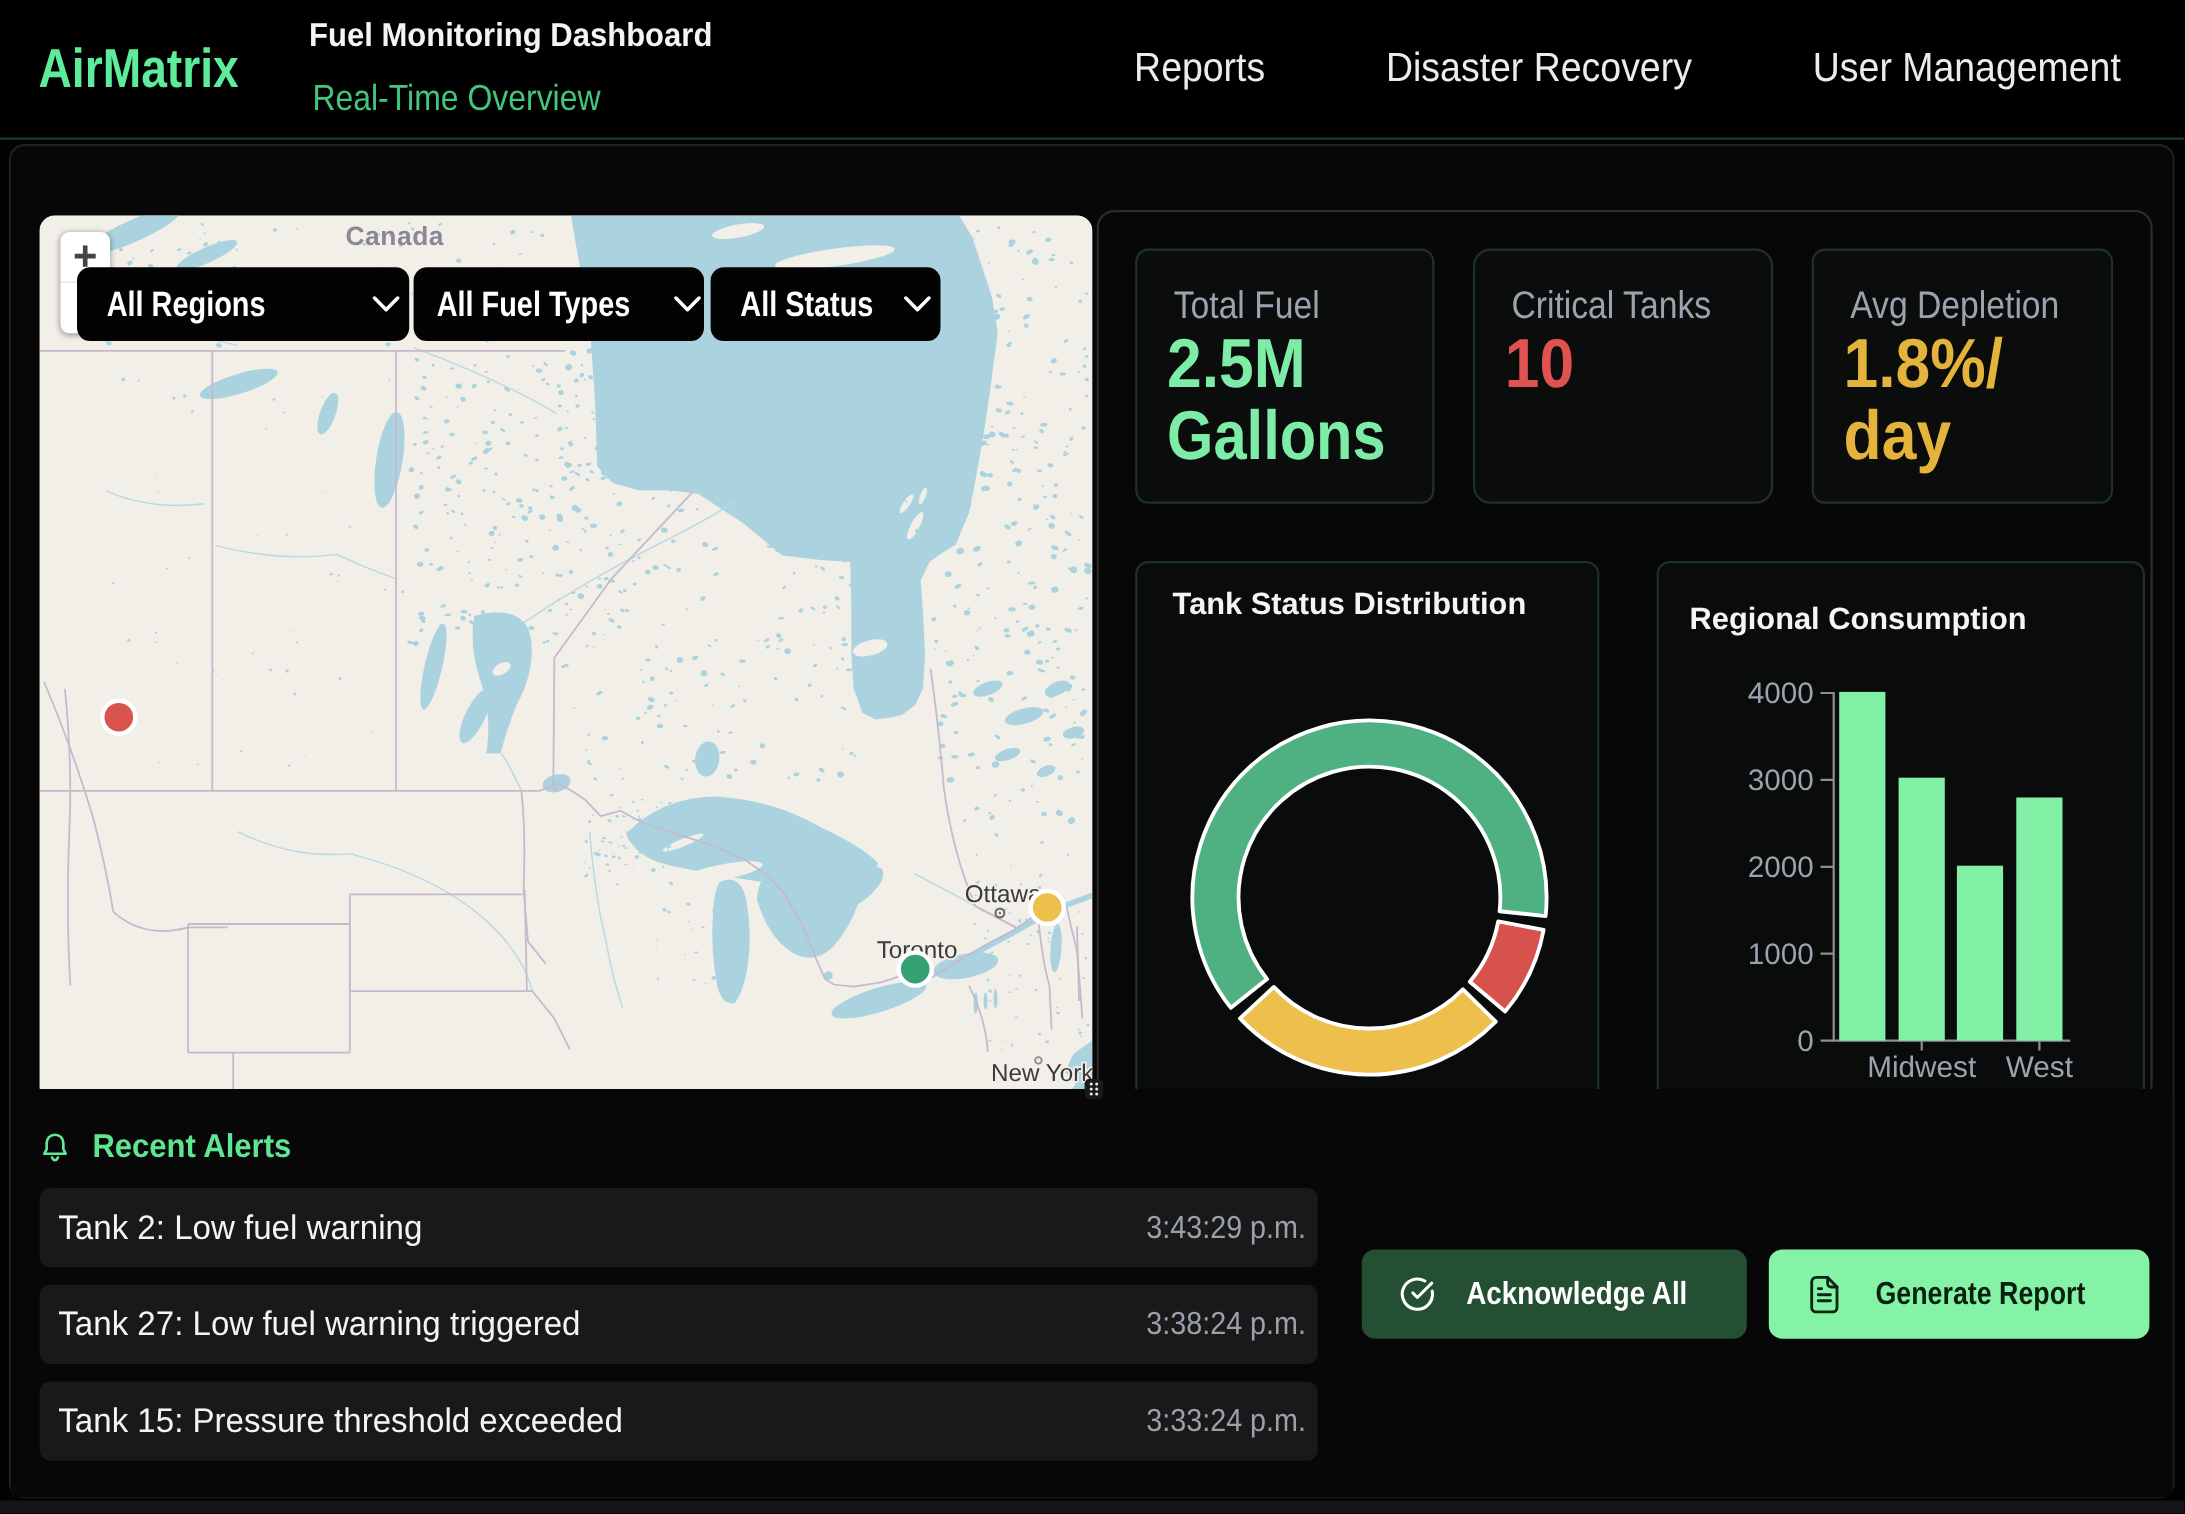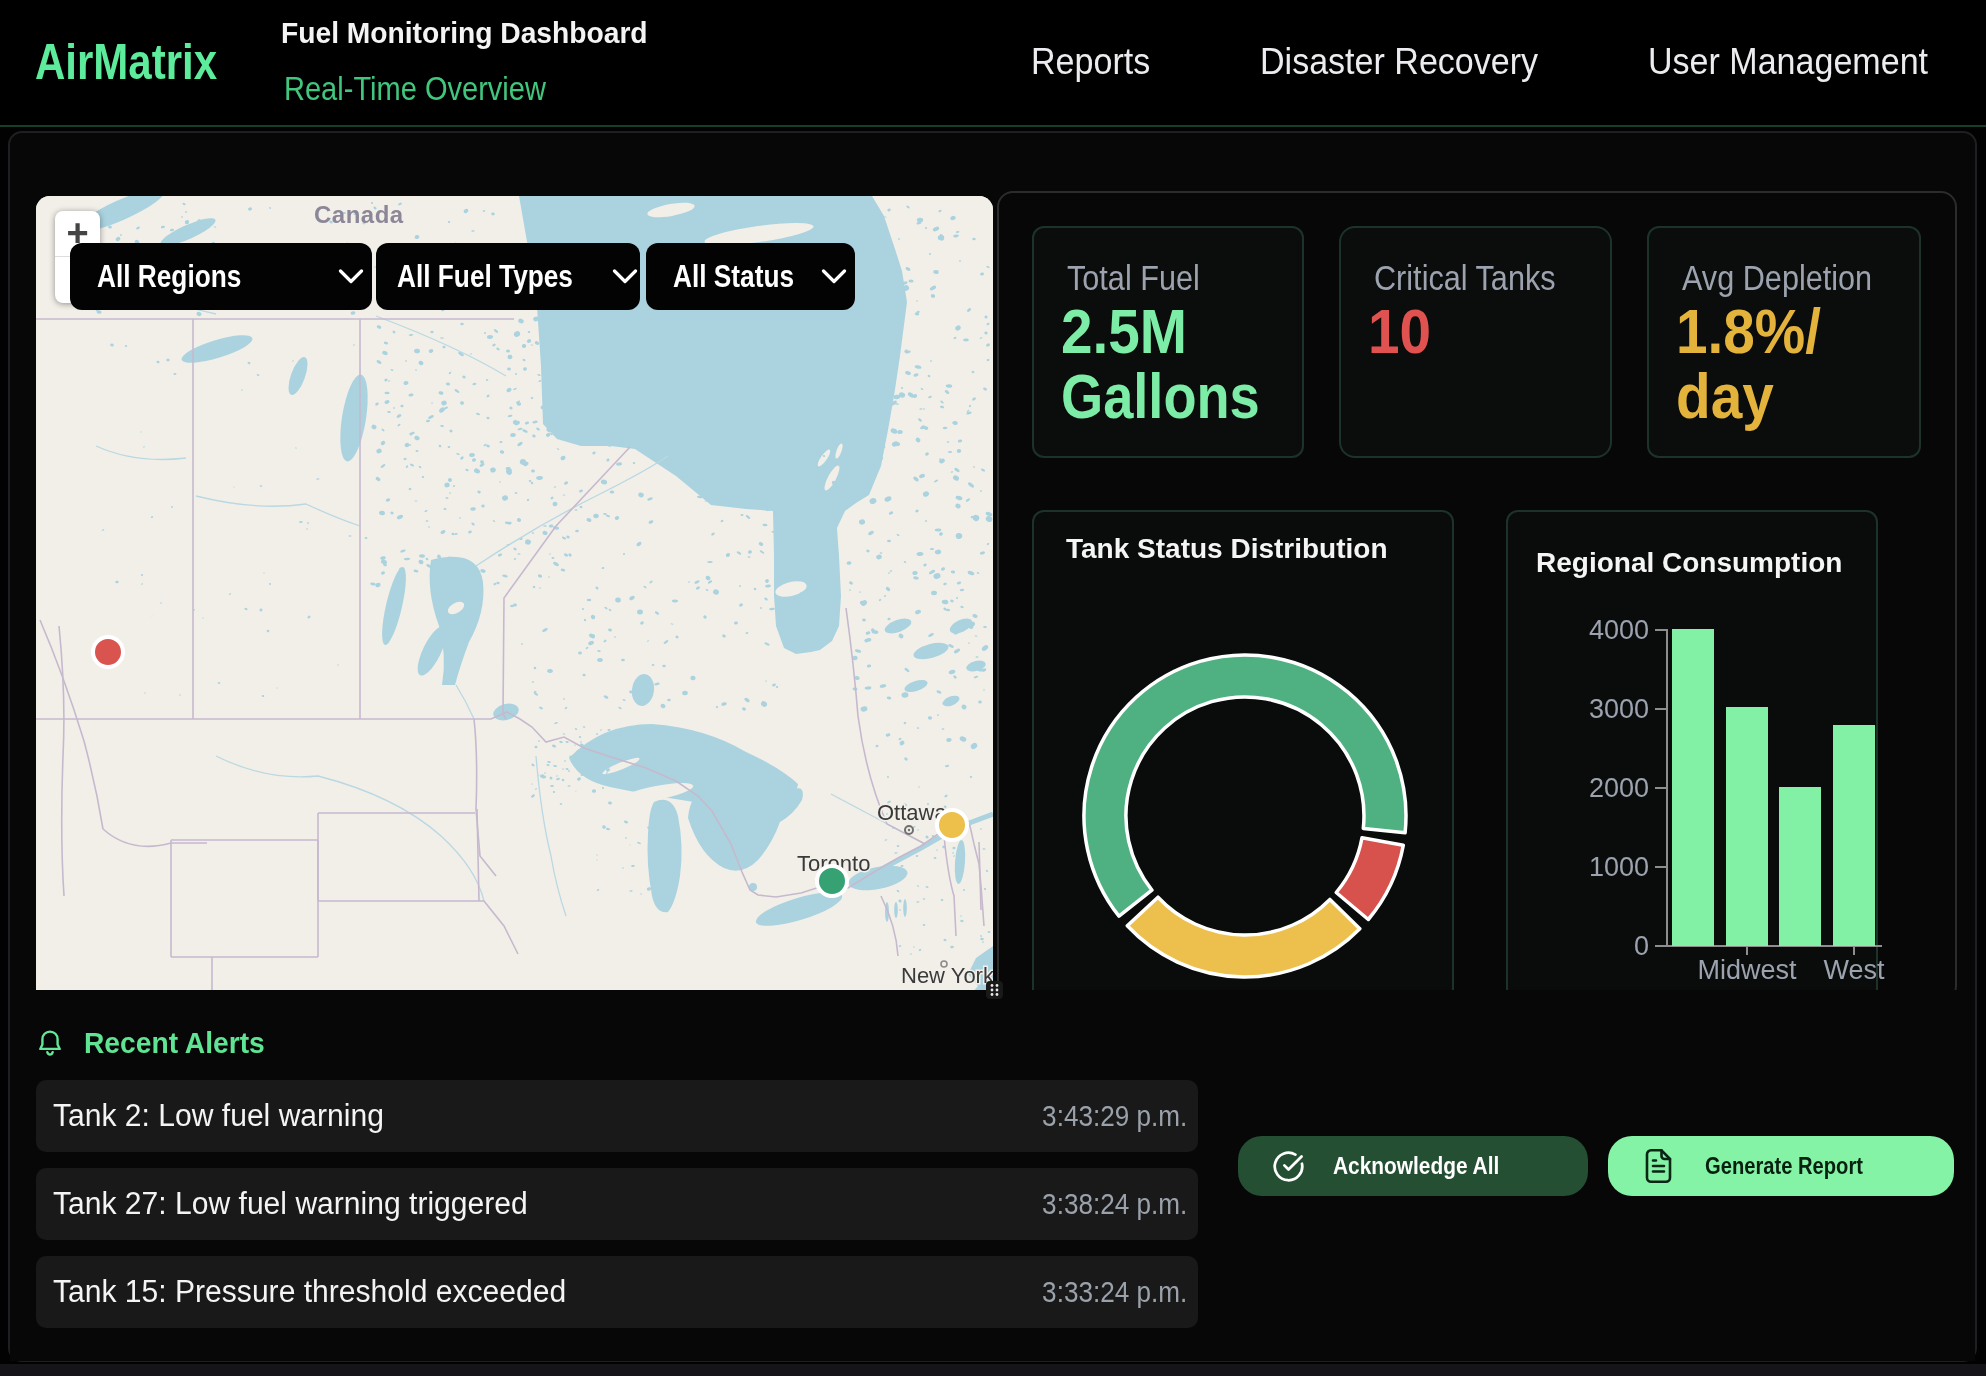--- a/index.html
+++ b/index.html
@@ -22,21 +22,21 @@
 .stat .lbl {position:absolute; left:33px; top:30px; font-size:35px; color:#9ca3af;}
 .stat .lbl .sx {transform:scaleX(0.875);}
 .stat .val {position:absolute; left:27px; top:71px; font-size:63px; font-weight:bold; line-height:65px; width:225px;}
 .chartcard {top:510px; height:492px; background:#0a0c0b; border:2px solid #1d3329; border-radius:12px;}
 .ctitle {position:absolute; font-size:28px; font-weight:bold; color:#f5f5f5;}
 .ctitle .sx {transform:scaleX(1);}
 #footer {left:10px; top:990px; width:1965px; height:371px; background:#070708;}
 .alert {left:36px; width:1162px; height:72px; background:#191919; border-radius:10px; display:flex; align-items:center; justify-content:space-between; padding:0 11px 0 17px;}
 .alert .t {font-size:31px; color:#f4f4f5;}
 .alert .tm {font-size:29px; color:#9aa1ab; display:inline-block; transform:scaleX(0.9); transform-origin:100% 50%; white-space:nowrap;}
-.btn {top:1136px; height:60px; border-radius:24px; display:flex; align-items:center; justify-content:center; font-size:24px; font-weight:bold;}
+.btn {top:1136px; height:81px; border-radius:12px; display:flex; align-items:center; justify-content:center; font-size:29px; font-weight:bold;}
 .btn svg, .btn .sx {flex:none;}
 #ack {left:1238px; width:350px; background:#254f33; color:#fff; gap:28px; justify-content:flex-start; padding-left:34px;}
 #gen {left:1608px; width:346px; background:#85f3a6; color:#07200f; gap:33px; justify-content:flex-start; padding-left:37px;}
 #handle {left:986px; top:981px; width:17px; height:18px; background:#191919; border-radius:4px; z-index:5;}
 </style></head>
 <body>
 <div id="header" class="abs"></div>
 <div id="appbox" class="abs"></div>
 <div id="botstrip" class="abs"></div>
 <div id="logo" class="abs"><span class="sx" style="transform:scaleX(0.84);">AirMatrix</span></div>
@@ -1291,21 +1291,21 @@
 <div class="abs chartcard" style="left:1032px; width:422px;">
     <div class="ctitle" style="left:32px; top:21px;"><span class="sx">Tank Status Distribution</span></div>
     <div style="position:absolute; left:0; top:0;">
       <svg width="422" height="478" viewBox="0 0 420 478" style="display:block">
         <path d="M84.0,404.2 A161,161 0 1 1 370.1,320.8 L328.3,316.4 A119,119 0 1 0 116.9,378.1 Z" fill="#4fb181" stroke="#ffffff" stroke-width="3.5" stroke-linejoin="round"></path>
         <path d="M368.3,333.3 A161,161 0 0 1 333.3,407.5 L301.2,380.5 A119,119 0 0 0 327.0,325.7 Z" fill="#d7514d" stroke="#ffffff" stroke-width="3.5" stroke-linejoin="round"></path>
         <path d="M324.8,416.8 A161,161 0 0 1 92.3,413.8 L123.0,385.2 A119,119 0 0 0 294.9,387.4 Z" fill="#edc04d" stroke="#ffffff" stroke-width="3.5" stroke-linejoin="round"></path>
       </svg>
     </div>
   </div>
-<div class="abs chartcard" style="left:1506px; width:372px;">
+<div class="abs chartcard" style="left:1506px; width:444px;">
     <div class="ctitle" style="left:28px; top:35px;"><span class="sx">Regional Consumption</span></div>
     <div style="position:absolute; left:0; top:0;">
       <svg width="430" height="486" viewBox="0 0 430 486" style="display:block">
 <g stroke="#8e8e8e" stroke-width="2" fill="none">
 <path d="M159,117 V434 H374"></path>
 <path d="M147,118 H159 M147,197 H159 M147,276 H159 M147,355 H159 M147,434 H159"></path>
 <path d="M239,434 V443 M346,434 V443"></path>
 </g>
 <g fill="#9ca3af" font-family="'Liberation Sans',sans-serif" font-size="27" text-anchor="end" transform="translate(141,0)">
 <text x="0" y="127">4000</text>

